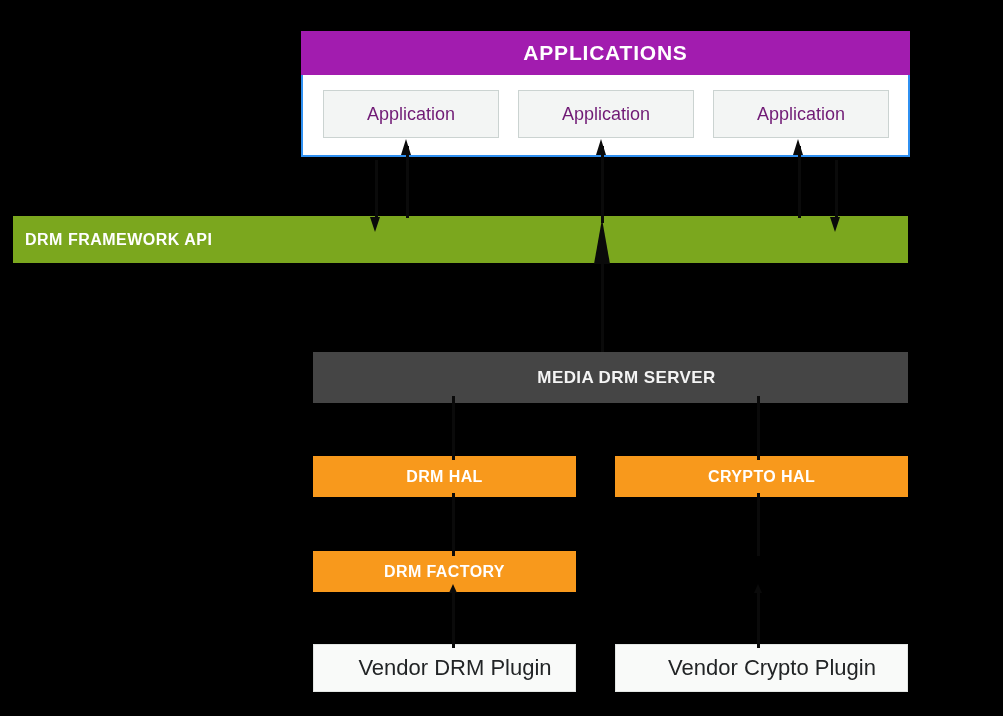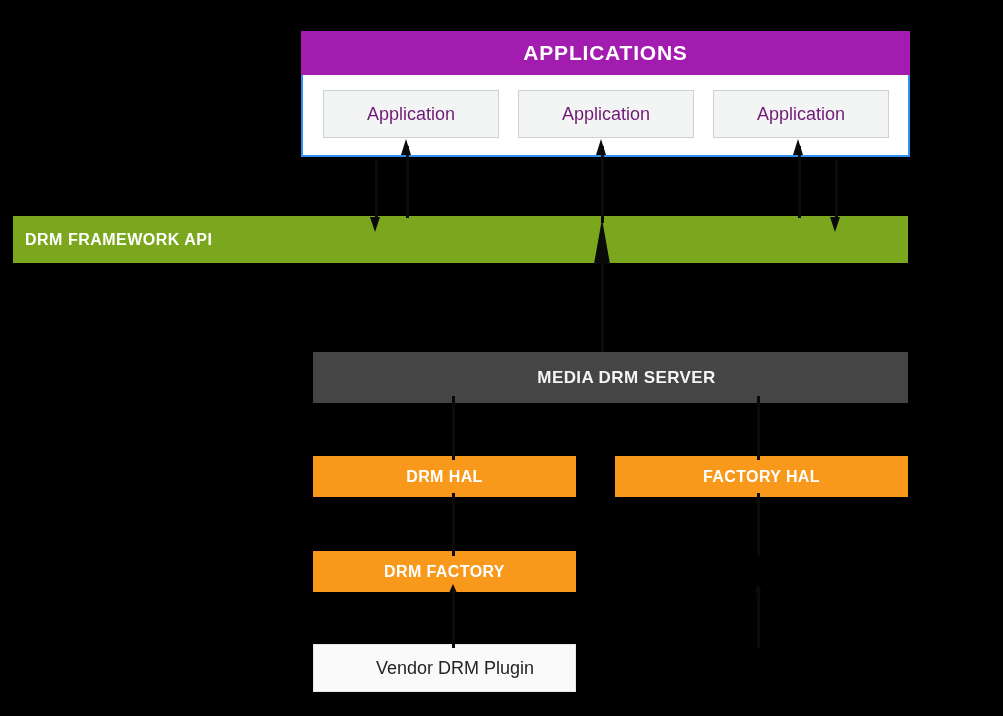--- a/index.html
+++ b/index.html
@@ -27,21 +27,21 @@
 
   
   .orange{background:#f8991c;color:#fff;display:flex;align-items:center;justify-content:center;
     font-size:16px;font-weight:bold;letter-spacing:0.4px;z-index:1;}
   .hal{top:456px;height:41px;}
   .factory{top:551px;height:41px;}
   .colL{left:313px;width:263px;} .colR{left:615px;width:293px;}
 
   
   .vendor{top:644px;height:48px;background:#f9faf9;border:1.5px solid #e3e6e4;color:#222426;
-    display:flex;align-items:center;justify-content:center;font-size:18px;z-index:1;padding-left:21px;}
+    display:flex;align-items:center;justify-content:center;font-size:22px;z-index:1;padding-left:21px;}
 
   
   .vline{position:absolute;width:3px;background:#0a0a0a;z-index:5;}
   .tri{position:absolute;width:0;height:0;z-index:5;}
   .tri-up-sm{border-left:5.5px solid transparent;border-right:5.5px solid transparent;border-bottom:16px solid #0a0a0a;}
   .tri-down-sm{border-left:5.5px solid transparent;border-right:5.5px solid transparent;border-top:15px solid #0a0a0a;}
   .tri-up-big{border-left:8px solid transparent;border-right:8px solid transparent;border-bottom:45px solid #0a0a0a;}
   .tri-up-tiny{border-left:4px solid transparent;border-right:4px solid transparent;border-bottom:9px solid #0a0a0a;}
 </style>
 </head>
@@ -68,29 +68,32 @@
   </div>
 
   <div class="abs server-bar">
     <span>MEDIA DRM SERVER</span>
   </div>
 
   <div class="abs orange hal colL">
     <span>DRM HAL</span>
   </div>
   <div class="abs orange hal colR">
-    <span>FACTORY HAL</span>
+    <span>CRYPTO HAL</span>
   </div>
 
   <div class="abs orange factory colL">
     <span>DRM FACTORY</span>
   </div>
 
   <div class="abs vendor colL">
     <span>Vendor DRM Plugin</span>
+  </div>
+  <div class="abs vendor colR">
+    <span>Vendor Crypto Plugin</span>
   </div>
 
   <div class="vline" style="left:406px;top:146px;height:72px;"></div>
   <div class="tri tri-up-sm" style="left:401px;top:139px;"></div>
 
   <div class="vline" style="left:601px;top:146px;height:77px;"></div>
   <div class="tri tri-up-sm" style="left:596px;top:139px;"></div>
 
   <div class="vline" style="left:798px;top:146px;height:72px;"></div>
   <div class="tri tri-up-sm" style="left:793px;top:139px;"></div>

